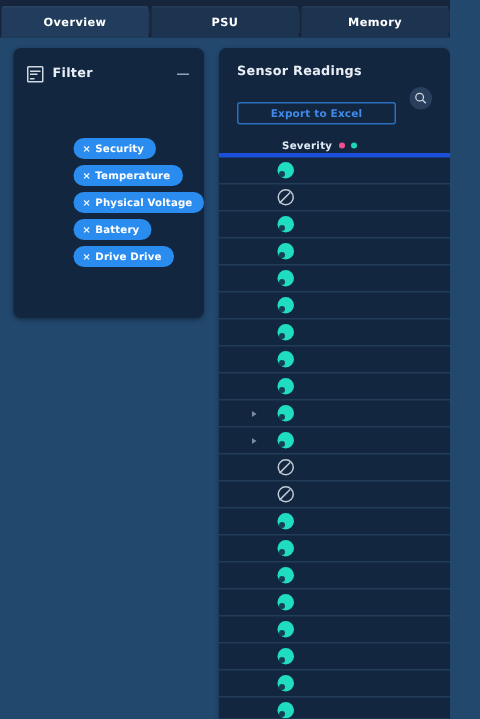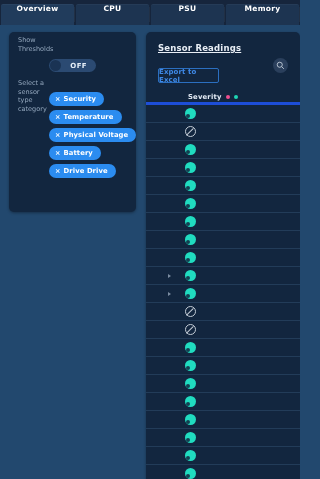--- a/index.html
+++ b/index.html
@@ -12,21 +12,21 @@
   #app { position: relative; width: 300px; height: 479px; background: #22486e; }
 
   
   .tabbar {
     position: absolute; left: 0; top: 0; width: 300px; height: 25px;
     background: #16253c; display: flex; align-items: stretch;
     padding: 4px 0 0 0;
   }
   .tab {
     flex: 1 1 0; position: relative;
-    display: flex; align-items: flex-start; justify-content: center;
+    display: flex; align-items: center; justify-content: center;
     font-size: 7.5px; font-weight: bold; color: #ffffff;
     letter-spacing: .3px; cursor: pointer;
     background: #1d3451;
     margin: 0 1px;
     border-radius: 2px 2px 0 0;
     box-shadow: inset 0 1px 0 rgba(255,255,255,.04);
   }
   .tab.active { background: #213c5c; }
   .tab::after {
     content: ""; position: absolute; right: -1px; top: 3px; bottom: 3px;
@@ -98,35 +98,35 @@
     font-size: 6.8px; font-weight: bold; letter-spacing: .1px;
     padding: 3px 8px 3px 6px; display: inline-flex; align-items: center;
     cursor: pointer; white-space: nowrap;
   }
   .chip .x { font-size: 6.5px; margin-right: 3px; opacity: .95; font-weight: bold; }
   .chips-wrap { position: absolute; left: 42px; top: 60px; }
 
   
   .readings-title {
     font-size: 8.5px; font-weight: bold; color: #e8eef5;
-    padding: 11px 0 0 12px; letter-spacing: .2px; text-decoration: underline;
+    padding: 11px 0 0 12px; letter-spacing: .2px;
   }
   .readings-toolbar {
     position: relative; height: 38px; padding: 0 12px;
   }
   .search-icon {
     position: absolute; right: 12px; top: 5px;
     width: 15px; height: 15px; border-radius: 50%;
     background: #2a3f5c; display: flex; align-items: center; justify-content: center;
     cursor: pointer;
   }
   .search-icon svg { display: block; }
   .export-btn {
     position: absolute; left: 12px; top: 15px;
-    width: 61px; height: 15px; border: 1px solid #2b6fc0; border-radius: 2px;
+    width: 106px; height: 15px; border: 1px solid #2b6fc0; border-radius: 2px;
     background: transparent; color: #3f8ae8; font-size: 7px; font-weight: bold;
     display: flex; align-items: center; justify-content: center; cursor: pointer;
     letter-spacing: .1px;
   }
   .severity-head {
     height: 14px; display: flex; align-items: center;
     padding-left: 42px; border-bottom: 3px solid #1d4ed8;
   }
   .severity-label {
     font-size: 6.8px; font-weight: bold; color: #e2eaf4; letter-spacing: .2px;
@@ -180,46 +180,38 @@
 </head>
 <body>
 
 <div id="app">
 
   <div class="tabbar">
     <div class="tab active">
       <span>Overview</span>
     </div>
     <div class="tab">
-      <span>CPU</span>
-    </div>
-    <div class="tab">
       <span>PSU</span>
     </div>
     <div class="tab">
       <span>Memory</span>
     </div>
   </div>
 
   <div class="card" id="filter-card">
-
-    <div class="filter-body">
-      <div class="field-label">Show Thresholds</div>
-
-      <div class="toggle-row">
-        <div class="toggle">
-          <span class="toggle-knob"></span>
-          <span class="toggle-text">OFF</span>
-        </div>
-      </div>
-
-      <div class="chips-block">
-        <div class="field-label">Select a sensor type category</div>
-      </div>
-    </div>
+    <div class="filter-head">
+      <span class="filter-glyph">
+        <i></i>
+          <i></i>
+          <i></i>
+      </span>
+      <span class="filter-title">Filter</span>
+      <span class="minimize-btn"></span>
+    </div>
+
 
     <div class="chips-wrap">
       <div class="chips">
         <span class="chip">
           <span class="x">×</span>
           <span>Security</span>
         </span>
         <span class="chip">
           <span class="x">×</span>
           <span>Temperature</span>

